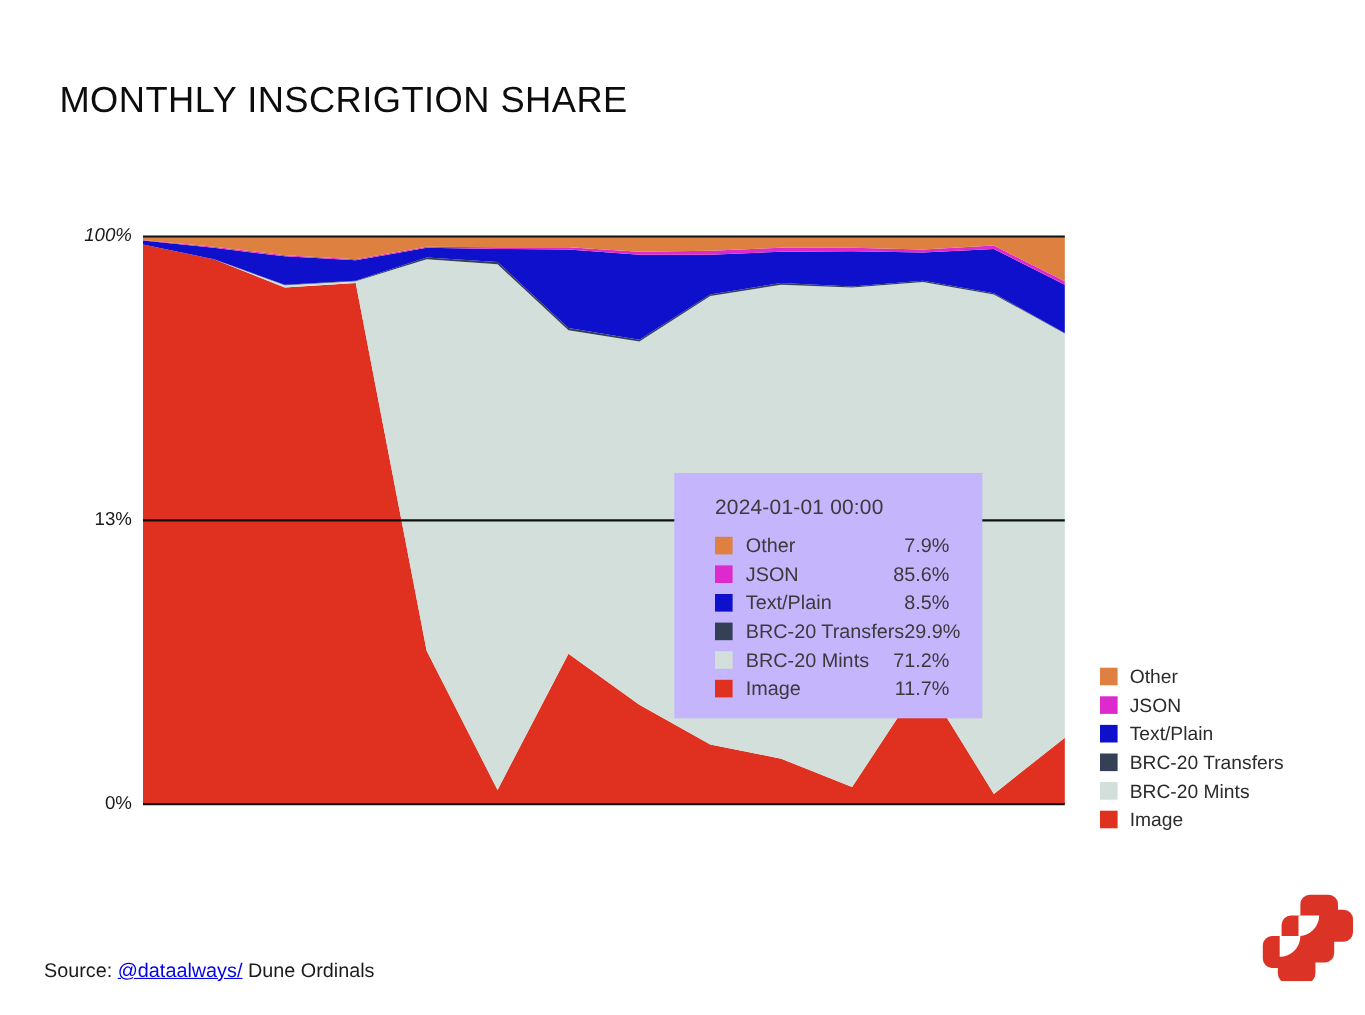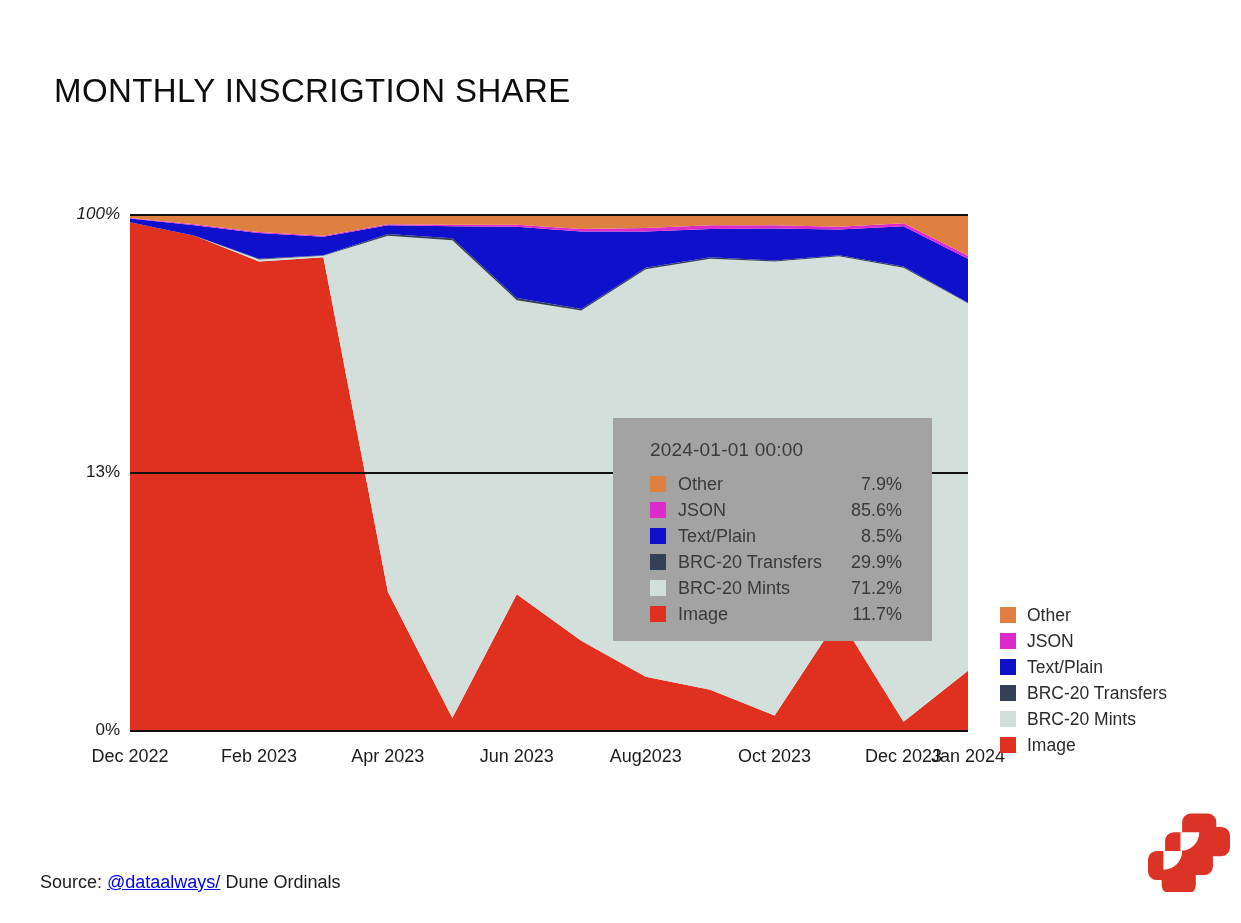--- a/index.html
+++ b/index.html
@@ -98,23 +98,23 @@
   .legend-label {
     font-size: 17.5px;
     color: #2b2b2b;
     white-space: nowrap;
   }
 
   
   #tooltip {
     position: absolute;
     left: 613px;
-    top: 228px;
-    width: 319px;
-    background: #a3a3a3;
+    top: 240px;
+    width: 280px;
+    background: #c4b5fd;
     padding: 0;
     box-sizing: border-box;
   }
   #tooltip-title {
     font-size: 19px;
     color: #3a3a3a;
     padding: 21px 0 10px 37px;
     letter-spacing: 0.2px;
   }
   .tt-row {
@@ -189,30 +189,20 @@
         <line x1="130" x2="968" y1="541" y2="541" stroke="#111111" stroke-width="2"></line>
         <line x1="130" x2="968" y1="283" y2="283" stroke="#111111" stroke-width="2"></line>
       </g>
   </svg>
 
   <div id="y-axis-labels">
       <div class="y-tick-label" style="top: 530px;">0%</div>
       <div class="y-tick-label" style="top: 272px;">13%</div>
       <div class="y-tick-label" style="top: 14px; font-style: italic;">100%</div>
     </div>
-  <div id="x-axis-labels">
-      <div class="x-tick-label" style="left: 130px;">Dec 2022</div>
-      <div class="x-tick-label" style="left: 258.923px;">Feb 2023</div>
-      <div class="x-tick-label" style="left: 387.846px;">Apr 2023</div>
-      <div class="x-tick-label" style="left: 516.769px;">Jun 2023</div>
-      <div class="x-tick-label" style="left: 645.692px;">Aug2023</div>
-      <div class="x-tick-label" style="left: 774.615px;">Oct 2023</div>
-      <div class="x-tick-label" style="left: 903.538px;">Dec 2023</div>
-      <div class="x-tick-label" style="left: 968px;">Jan 2024</div>
-    </div>
 
   <div id="legend">
       <div class="legend-row">
         <span class="legend-swatch" style="background: rgb(221, 128, 64);"></span>
         <span class="legend-label">Other</span>
       </div>
       <div class="legend-row">
         <span class="legend-swatch" style="background: rgb(221, 42, 204);"></span>
         <span class="legend-label">JSON</span>
       </div>

